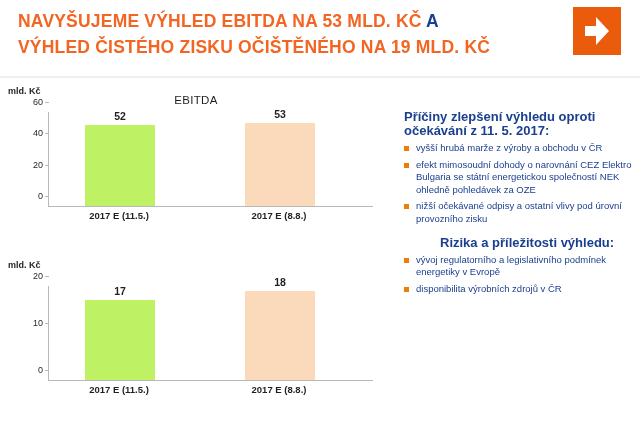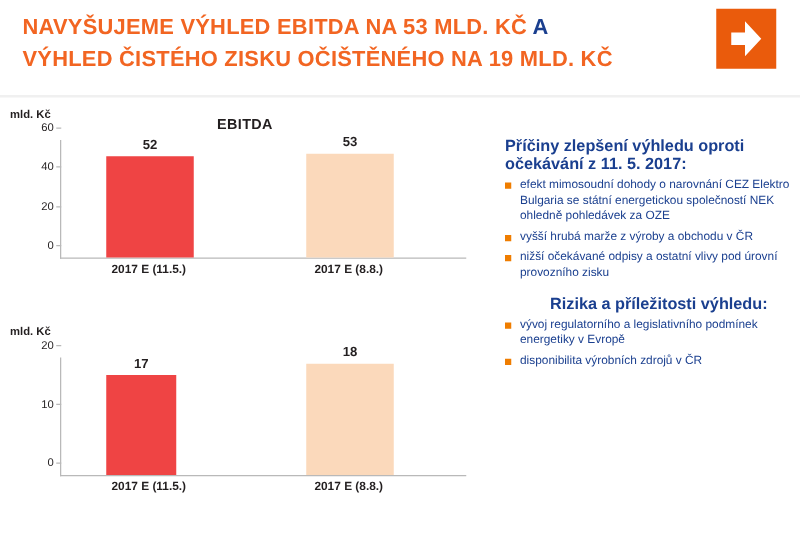--- a/index.html
+++ b/index.html
@@ -95,21 +95,21 @@
     font-weight: bold;
     color: #231f20;
   }
   .chart-title {
     position: absolute;
     left: 0;
     top: 8px;
     width: 392px;
     text-align: center;
     font-size: 11.5px;
-    font-weight: bold;
+    font-weight: normal;
     letter-spacing: 0.3px;
     color: #231f20;
   }
   .plot {
     position: absolute;
     left: 48px;
     top: 26px;
     width: 324px;
     height: 94px;
     border-left: 1px solid #b9b9b9;
@@ -129,21 +129,21 @@
     position: absolute;
     right: 0px;
     top: 50%;
     width: 4px;
     height: 1px;
     background: #b9b9b9;
   }
   .bar {
     position: absolute;
     bottom: 0;
-    background: #ef4444;
+    background: #bef264;
   }
   .bar.light {
     background: #fbd9bb;
   }
   .bar-value {
     position: absolute;
     bottom: 100%;
     left: 0;
     width: 100%;
     text-align: center;
@@ -252,40 +252,40 @@
       </div>
     </div>
 
     <div class="chart-box" id="chart-profit">
       <div class="unit-label">mld. Kč</div>
       <div class="plot">
         <div class="ytick" style="bottom:0px;">0</div>
         <div class="ytick" style="bottom:47px;">10</div>
         <div class="ytick" style="bottom:94px;">20</div>
 
-        <div class="bar" style="left:36px; width:56px; height:79.9px;">
+        <div class="bar" style="left:36px; width:70px; height:79.9px;">
           <span class="bar-value">17</span>
         </div>
         <div class="bar light" style="left:196px; width:70px; height:89.3px;">
           <span class="bar-value">18</span>
         </div>
       </div>
       <div class="xlabels">
         <div class="xlabel" style="left:16px; width:110px;">2017 E (11.5.)</div>
         <div class="xlabel" style="left:176px; width:110px;">2017 E (8.8.)</div>
       </div>
     </div>
 
   </div>
 
   <div class="rightcol">
     <div class="rc-head">Příčiny zlepšení výhledu oproti očekávání z 11. 5. 2017:</div>
     <ul class="bullets">
+      <li><span class="sq"></span><span>vyšší hrubá marže z výroby a obchodu v ČR</span></li>
       <li><span class="sq"></span><span>efekt mimosoudní dohody o narovnání CEZ Elektro Bulgaria se státní energetickou společností NEK ohledně pohledávek za OZE</span></li>
-      <li><span class="sq"></span><span>vyšší hrubá marže z výroby a obchodu v ČR</span></li>
       <li><span class="sq"></span><span>nižší očekávané odpisy a ostatní vlivy pod úrovní provozního zisku</span></li>
     </ul>
     <div class="rc-head second">Rizika a příležitosti výhledu:</div>
     <ul class="bullets">
       <li><span class="sq"></span><span>vývoj regulatorního a legislativního podmínek energetiky v Evropě</span></li>
       <li><span class="sq"></span><span>disponibilita výrobních zdrojů v ČR</span></li>
     </ul>
   </div>
 
 </div>

